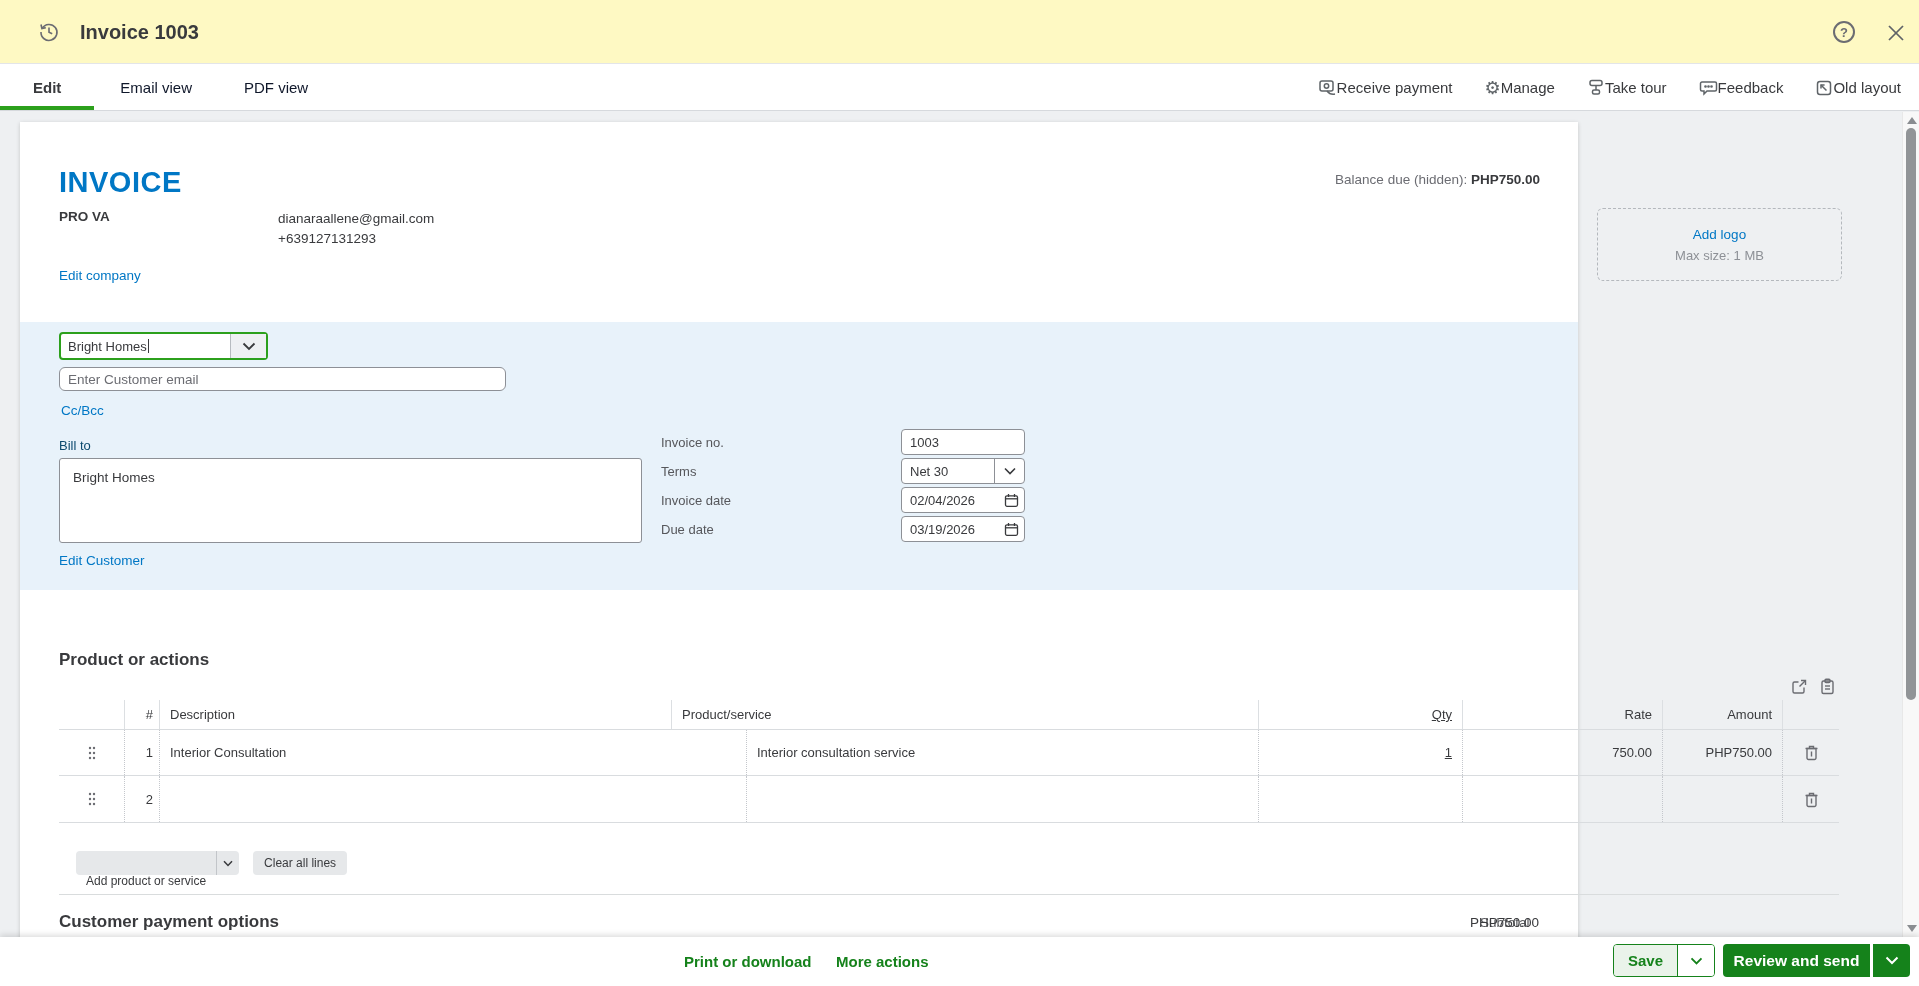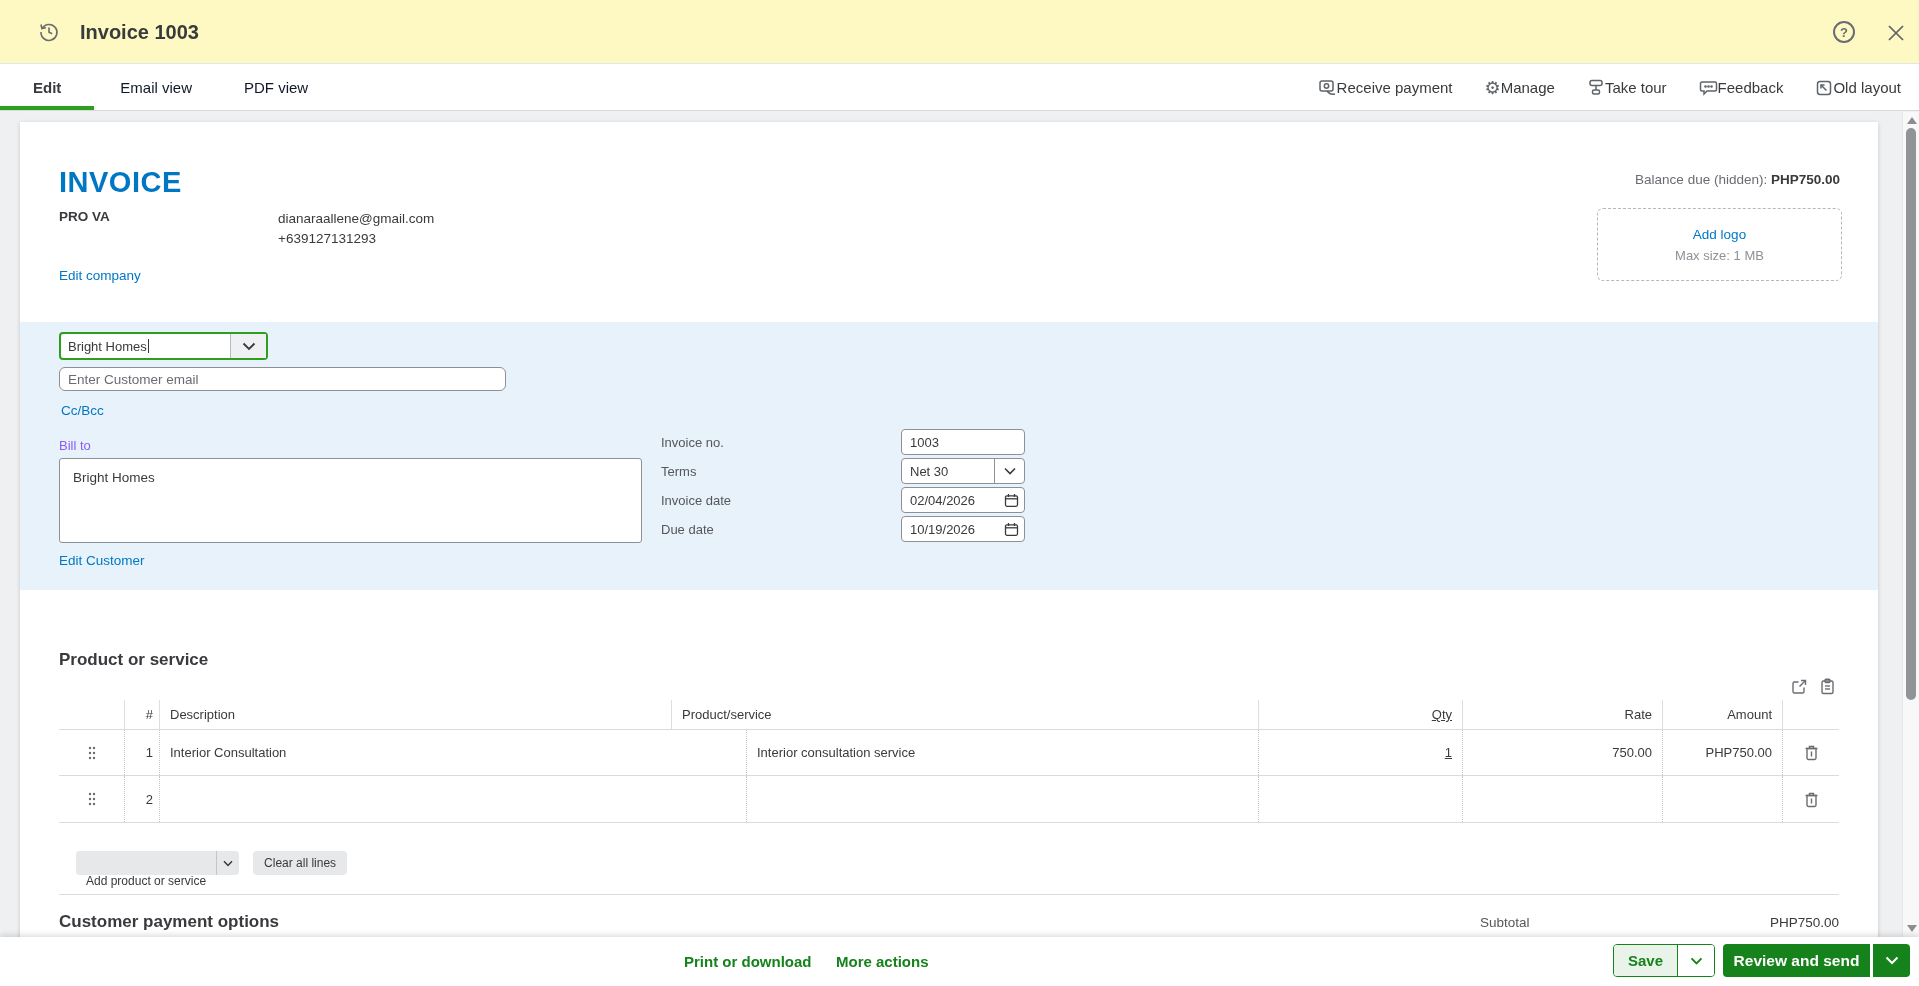--- a/index.html
+++ b/index.html
@@ -27,21 +27,21 @@
   .uni { font-size:18px; line-height:18px; }
 
   
   .scrollbar { position:absolute; top:112px; right:0; width:17px; height:825px; background:#f8f8f8; border-left:1px solid #e8e8e8; z-index:25; }
   .sb-arrow { position:absolute; left:4px; width:0; height:0; border-left:5px solid transparent; border-right:5px solid transparent; }
   .sb-up { top:5px; border-bottom:7px solid #8a8d91; }
   .sb-down { bottom:5px; border-top:7px solid #8a8d91; }
   .sb-thumb { position:absolute; top:16px; left:3px; width:10px; height:572px; background:#919497; border-radius:6px; }
 
   
-  .card { position:absolute; left:20px; top:122px; width:1858px; height:864px; background:#fff; box-shadow:0 1px 4px rgba(0,0,0,.18); }
+  .card { position:absolute; left:20px; top:122px; width:1558px; height:864px; background:#fff; box-shadow:0 1px 4px rgba(0,0,0,.18); }
 
   .invoice-title { position:absolute; left:39px; top:44px; font-size:29px; font-weight:bold; color:#0077c5; letter-spacing:.5px; }
   .balance-line { position:absolute; top:50px; right:38px; font-size:13.5px; color:#6b6c72; }
   .balance-line b { color:#393a3d; }
   .company-name { position:absolute; left:39px; top:87px; font-size:13.5px; font-weight:bold; }
   .company-contact { position:absolute; left:258px; top:87px; font-size:13.5px; line-height:20px; }
   .link { color:#0077c5; cursor:pointer; }
   .edit-company { position:absolute; left:39px; top:146px; font-size:13.5px; }
   .logo-box { position:absolute; left:1577px; top:86px; width:245px; height:73px; border:1px dashed #b4b8bd; border-radius:6px; display:flex; flex-direction:column; align-items:center; justify-content:center; gap:6px; }
   .logo-box .add { font-size:13.5px; }
@@ -49,21 +49,21 @@
 
   
   .cust-section { position:absolute; left:0; top:200px; width:100%; height:268px; background:#e8f2fa; }
   .cust-combo { position:absolute; left:39px; top:10px; width:209px; height:28px; border:2px solid #2ca01c; border-radius:4px; background:#fff; display:flex; }
   .cust-combo .val { flex:1; display:flex; align-items:center; padding-left:7px; font-size:13px; }
   .caret { display:inline-block; width:1px; height:14px; background:#393a3d; margin-left:1px; }
   .combo-dd { width:36px; background:#eef0f3; border-left:1px solid #b7bbc0; display:flex; align-items:center; justify-content:center; cursor:pointer; }
   .email-input { position:absolute; left:39px; top:45px; width:447px; height:24px; border:1px solid #8d9096; border-radius:6px; font-size:13.5px; padding:0 8px; color:#393a3d; font-family:"Liberation Sans", sans-serif; }
   .email-input::placeholder { color:#6b6c72; opacity:1; }
   .ccbcc { position:absolute; left:41px; top:81px; font-size:13.5px; }
-  .billto-label { position:absolute; left:39px; top:116px; font-size:13px; color:#8b5cf6; }
+  .billto-label { position:absolute; left:39px; top:116px; font-size:13px; color:#0c4a6e; }
   .billto-area { position:absolute; left:39px; top:136px; width:583px; height:85px; background:#fff; border:1px solid #8d9096; border-radius:3px; font-size:13.5px; padding:11px 13px; resize:none; font-family:"Liberation Sans", sans-serif; color:#393a3d; }
   .edit-customer { position:absolute; left:39px; top:231px; font-size:13.5px; }
   .fld-row { position:absolute; left:641px; height:26px; display:flex; align-items:center; }
   .fld-label { width:240px; font-size:13px; color:#56575b; }
   .fld-box { width:124px; height:26px; border:1px solid #8d9096; border-radius:4px; background:#fff; display:flex; align-items:center; font-size:13px; }
   .fld-box .txt { flex:1; padding-left:8px; }
   .fld-box .dd { width:30px; align-self:stretch; border-left:1px solid #8d9096; display:flex; align-items:center; justify-content:center; cursor:pointer; }
   .fld-box .cal { width:26px; display:flex; align-items:center; justify-content:center; cursor:pointer; color:#393a3d; }
 
   
@@ -266,34 +266,34 @@
               <line x1="4.5" y1="1" x2="4.5" y2="4"></line>
                 <line x1="10.5" y1="1" x2="10.5" y2="4"></line>
                 <line x1="1.5" y1="5.8" x2="13.5" y2="5.8"></line>
             </svg>
           </div>
         </div>
       </div>
       <div class="fld-row" style="top:194px;">
         <div class="fld-label">Due date</div>
         <div class="fld-box">
-          <div class="txt">10/19/2026</div>
+          <div class="txt">03/19/2026</div>
           <div class="cal">
             <svg width="15" height="15" viewBox="0 0 15 15" fill="none" stroke="currentColor" stroke-width="1.3">
               <rect x="1.5" y="2.8" width="12" height="10.5" rx="1.5"></rect>
               <line x1="4.5" y1="1" x2="4.5" y2="4"></line>
                 <line x1="10.5" y1="1" x2="10.5" y2="4"></line>
                 <line x1="1.5" y1="5.8" x2="13.5" y2="5.8"></line>
             </svg>
           </div>
         </div>
       </div>
     </div>
 
-    <div class="prod-heading">Product or service</div>
+    <div class="prod-heading">Product or actions</div>
 
     <div class="table-tools">
       <span class="icon-btn">
         <svg width="17" height="17" viewBox="0 0 17 17" fill="none" stroke="currentColor" stroke-width="1.4">
           <path d="M13 9.5 v4 a1.5 1.5 0 0 1 -1.5 1.5 h-8 A1.5 1.5 0 0 1 2 13.5 v-8 A1.5 1.5 0 0 1 3.5 4 h4"></path>
           <path d="M10 2.5 h4.5 v4.5"></path>
             <line x1="14.5" y1="2.5" x2="8.5" y2="8.5"></line>
         </svg>
       </span>
       <span class="icon-btn">

